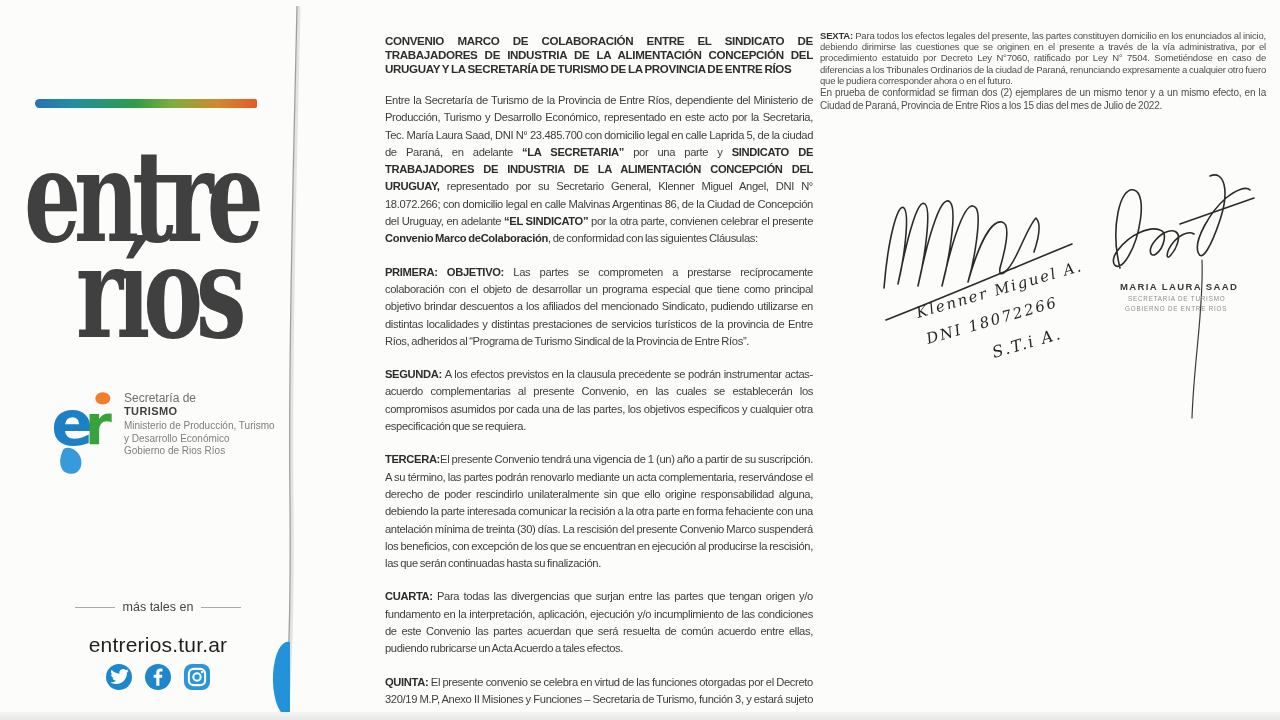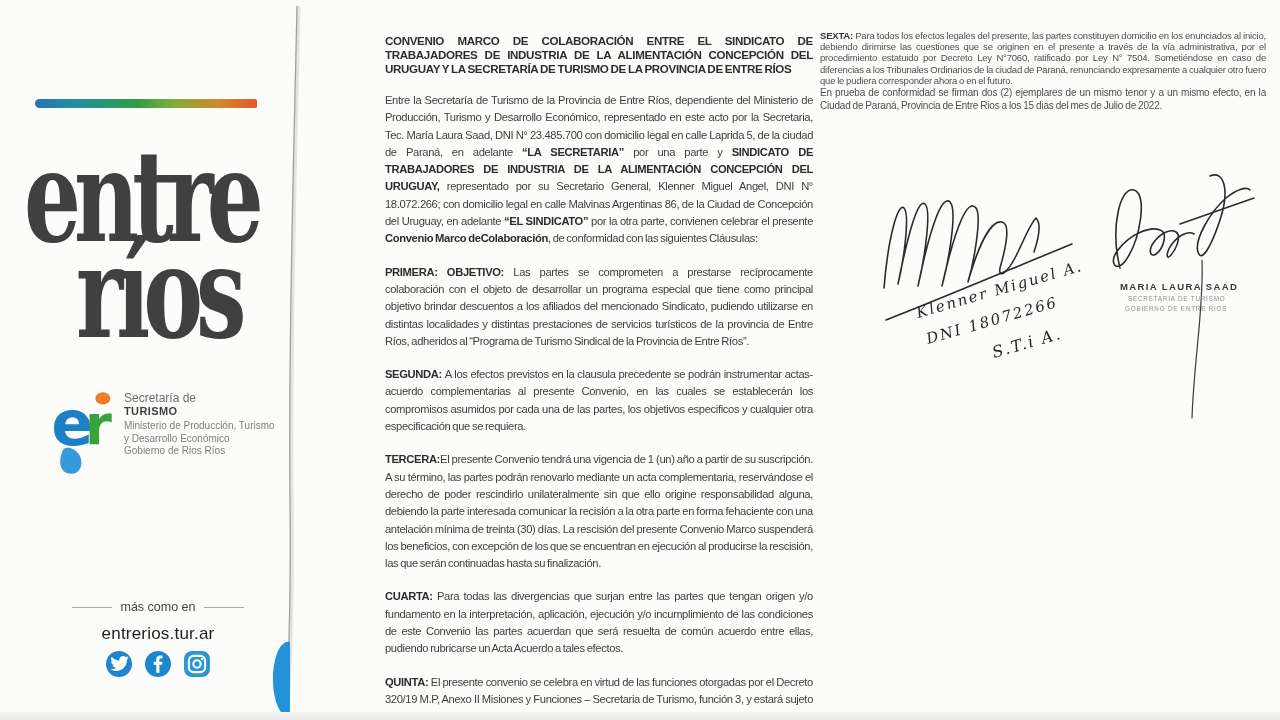--- a/index.html
+++ b/index.html
@@ -16,21 +16,21 @@
   .org{position:absolute;left:54px;top:390px;display:flex;align-items:flex-start;}
   .org svg{width:62px;height:92px;flex:0 0 auto;}
   .org-text{margin-left:8px;padding-top:2px;}
   .org-pre{font-size:12px;color:#6e6e6e;line-height:12px;}
   .org-name{font-size:11px;font-weight:bold;color:#3f3f3f;letter-spacing:.4px;line-height:14px;margin-bottom:2px;}
   .org-sub{font-size:10px;color:#7d7d7d;line-height:12.5px;}
 
   .footer{position:absolute;left:38px;top:600px;width:240px;text-align:center;}
   .more{font-size:12.5px;color:#454545;display:flex;align-items:center;justify-content:center;}
   .more .dash{display:inline-block;width:40px;height:1px;background:#ababab;margin:0 8px;}
-  .url{font-size:17px;color:#1f1f1f;margin-top:10px;letter-spacing:.2px;}
+  .url{font-size:21px;color:#1f1f1f;margin-top:19px;letter-spacing:.2px;}
   .social{margin-top:7px;display:flex;justify-content:center;gap:13px;}
   .social .sicon{width:26px;height:26px;display:inline-flex;align-items:center;justify-content:center;}
   .sicon.round{border-radius:50%;}
   .sicon.rsq{border-radius:8px;}
   .sicon svg{width:26px;height:26px;display:block;}
 
   
   .fold{position:absolute;left:270px;top:0;width:50px;height:720px;}
 
   
@@ -82,21 +82,21 @@
         <div class="org-name">TURISMO</div>
         <div class="org-sub">Ministerio de Producción, Turismo</div>
         <div class="org-sub">y Desarrollo Económico</div>
         <div class="org-sub">Gobierno de Rios Ríos</div>
       </div>
     </div>
 
     <div class="footer">
       <div class="more">
         <span class="dash"></span>
-          <span>más como en</span>
+          <span>más tales en</span>
           <span class="dash"></span>
       </div>
       <div class="url">entrerios.tur.ar</div>
       <div class="social">
         <span class="sicon round" style="background:#1e86cc">
           <svg viewBox="0 0 24 24">
               <path fill="#fff" d="M19.3 8.1c.01.15.01.3.01.45 0 4.6-3.5 9.9-9.9 9.9-1.97 0-3.8-.57-5.34-1.56.27.03.54.05.82.05 1.63 0 3.13-.55 4.32-1.49a3.49 3.49 0 0 1-3.26-2.42c.21.04.43.06.66.06.32 0 .63-.04.92-.12a3.48 3.48 0 0 1-2.79-3.42v-.04c.47.26 1 .42 1.58.44a3.48 3.48 0 0 1-1.08-4.65 9.9 9.9 0 0 0 7.18 3.64 3.48 3.48 0 0 1 5.93-3.17c.79-.15 1.53-.44 2.2-.84-.26.81-.81 1.49-1.53 1.92.7-.08 1.37-.27 1.99-.54-.46.7-1.05 1.31-1.73 1.8z"></path>
             </svg>
         </span>
         <span class="sicon round" style="background:#1e86cc">

